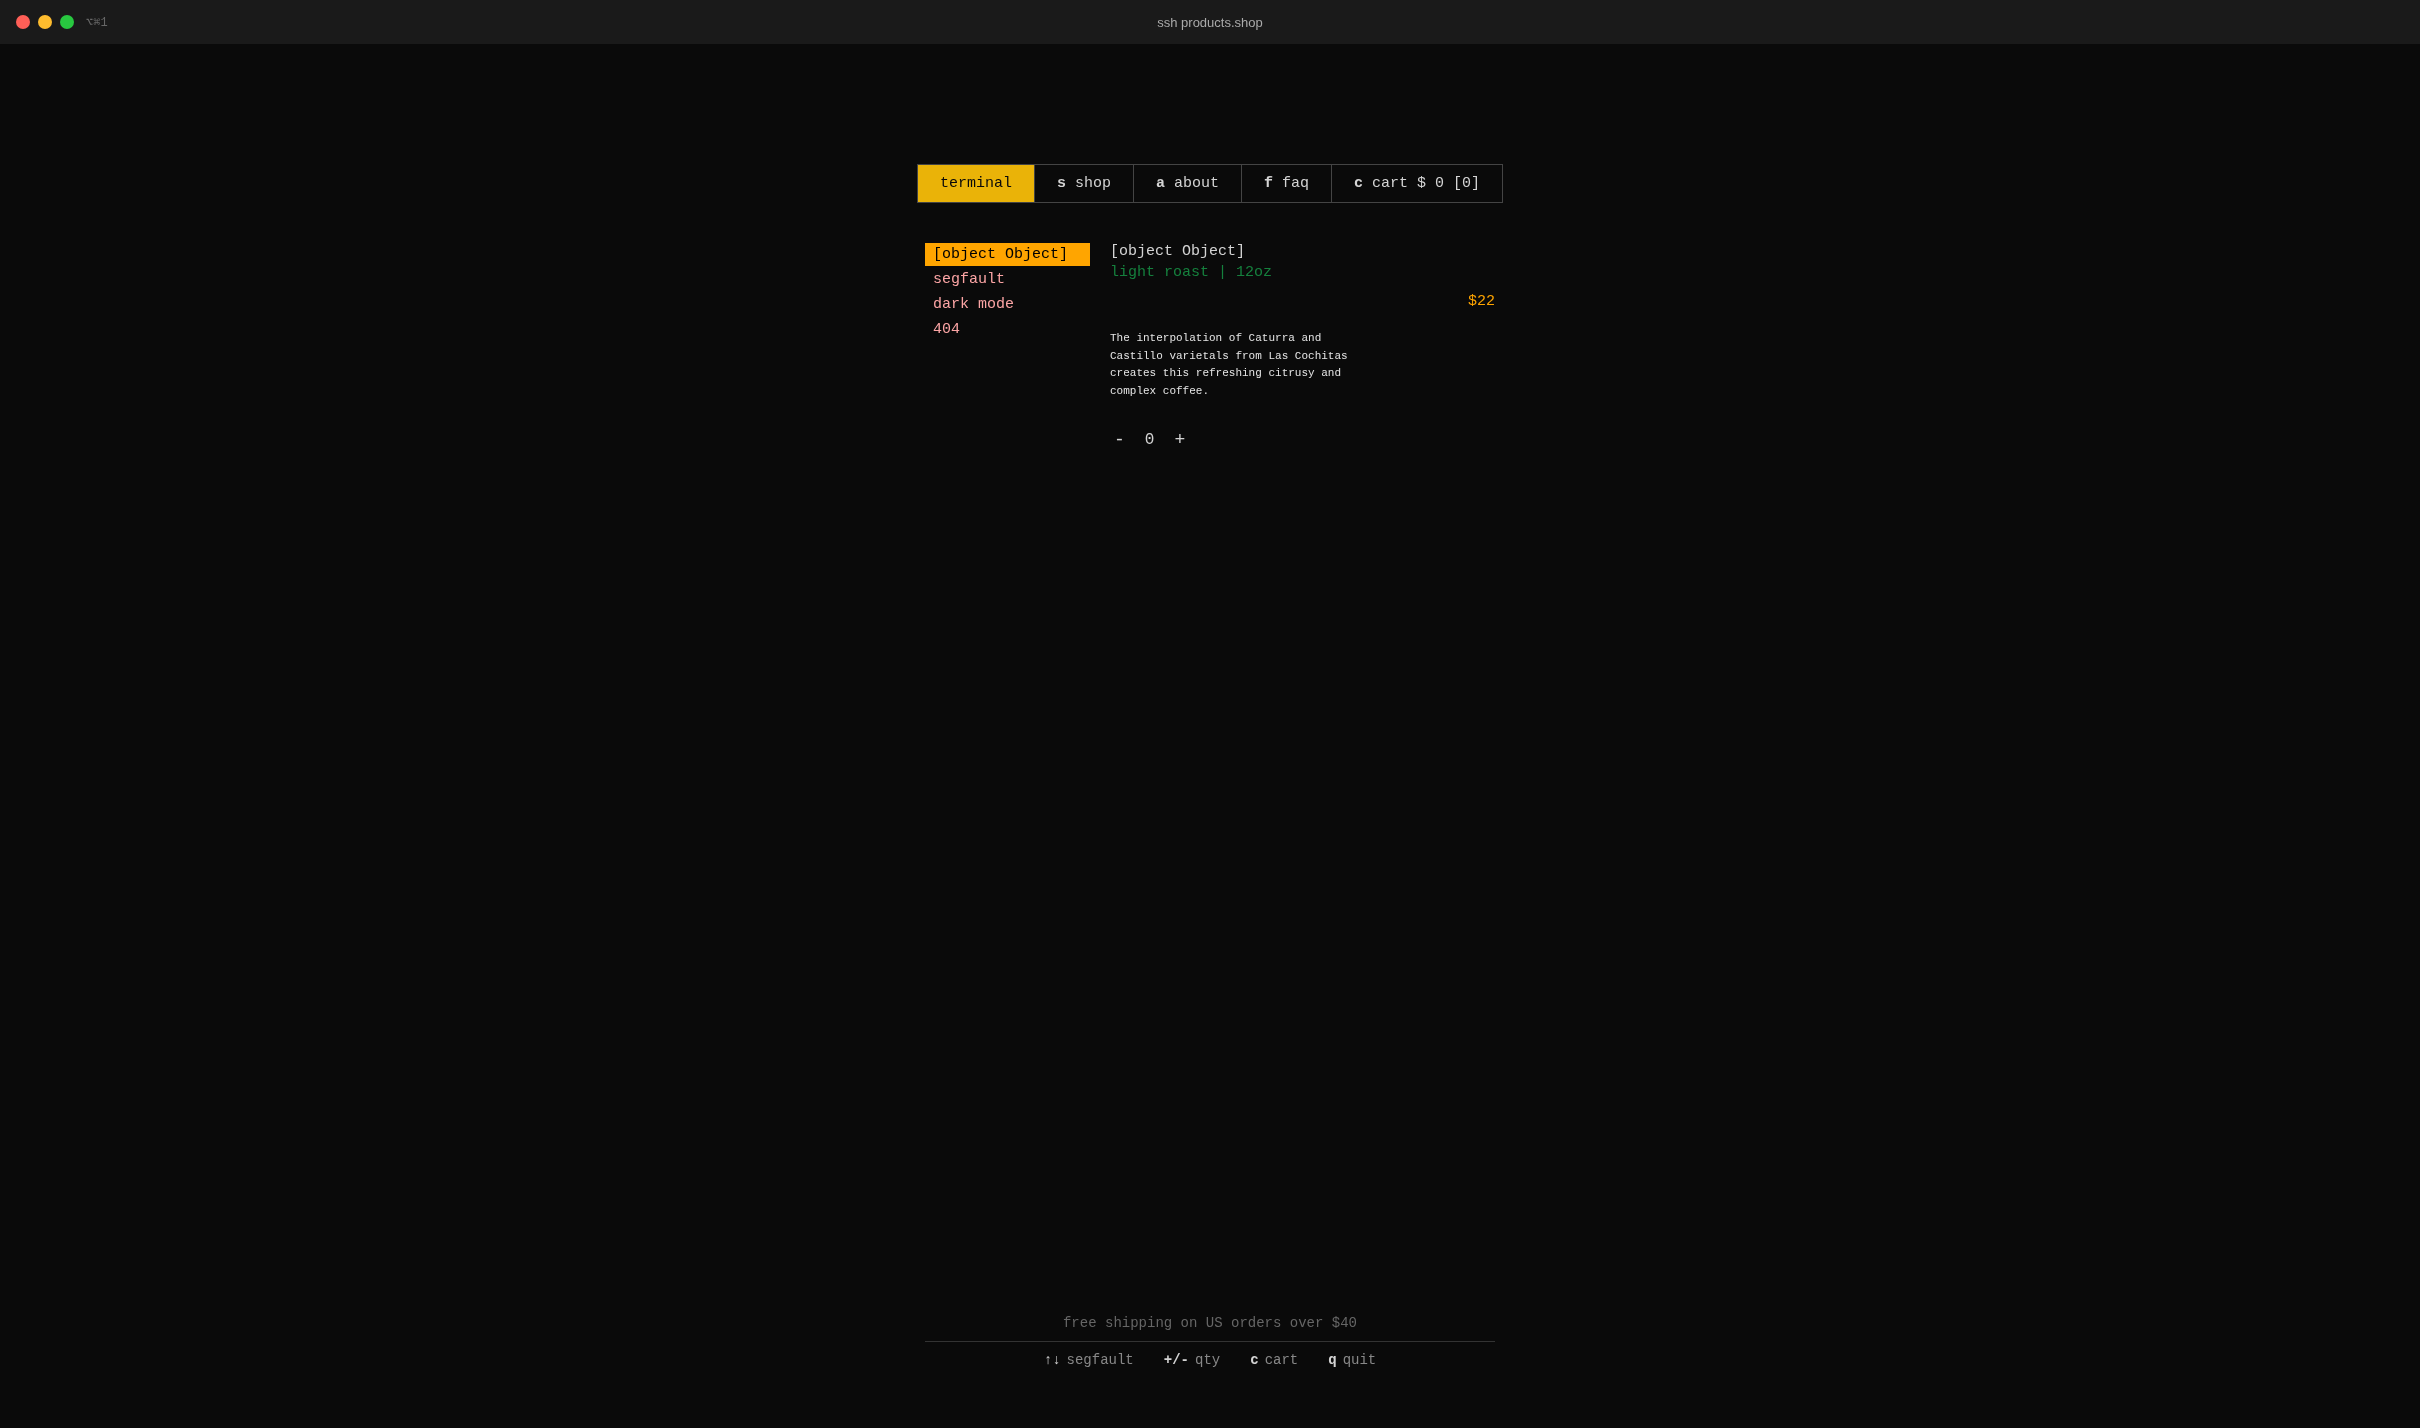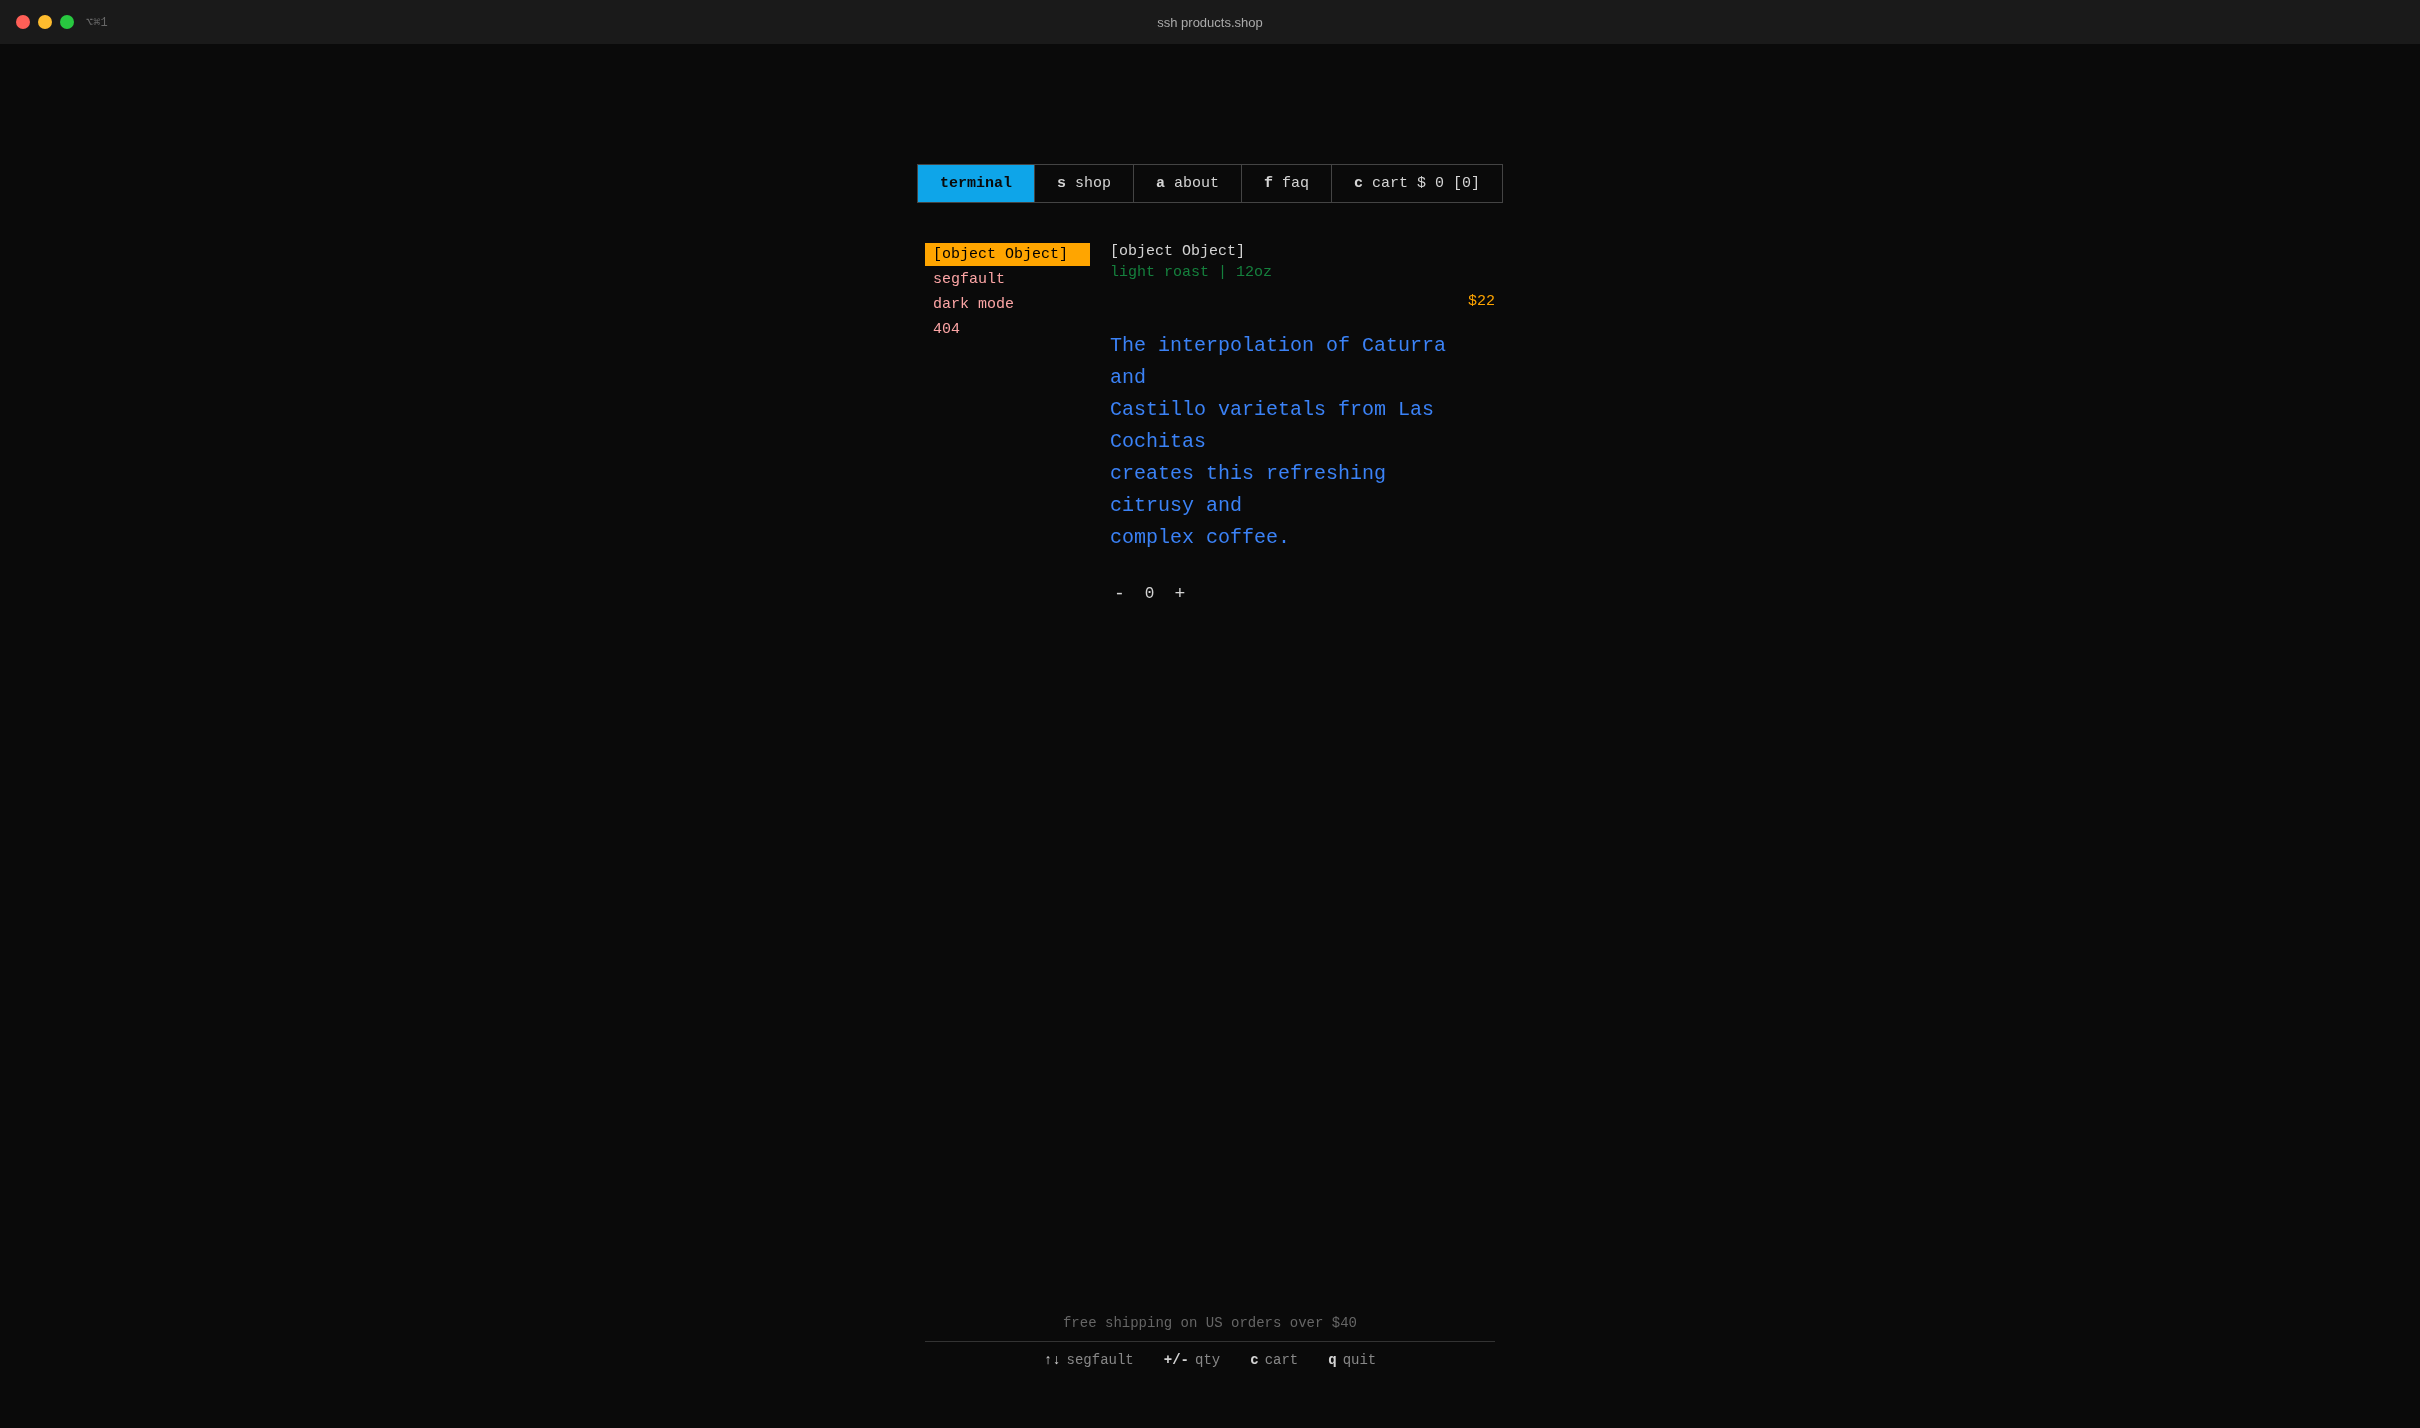--- a/index.html
+++ b/index.html
@@ -92,23 +92,23 @@
       font-family: 'Courier New', Courier, monospace;
       font-size: 15px;
       white-space: nowrap;
     }
 
     .nav-tab:last-child {
       border-right: none;
     }
 
     .nav-tab.active {
-      background-color: #0ea5e9;
+      background-color: #eab308;
       color: #0a0a0a;
-      font-weight: bold;
+      font-weight: normal;
     }
 
     .nav-tab .key-highlight {
       font-weight: bold;
     }
 
     
     .shop-content {
       display: flex;
       width: 570px;
@@ -157,22 +157,22 @@
     .product-price {
       font-family: 'Courier New', Courier, monospace;
       font-size: 15px;
       color: #ffa500;
       margin-bottom: 20px;
       text-align: right;
     }
 
     .product-description {
       font-family: 'Courier New', Courier, monospace;
-      font-size: 20px;
-      color: #3b82f6;
+      font-size: 11px;
+      color: #e5e5e5;
       line-height: 1.6;
       margin-bottom: 30px;
       max-width: 350px;
     }
 
     
     .qty-control {
       display: flex;
       align-items: center;
       gap: 16px;

